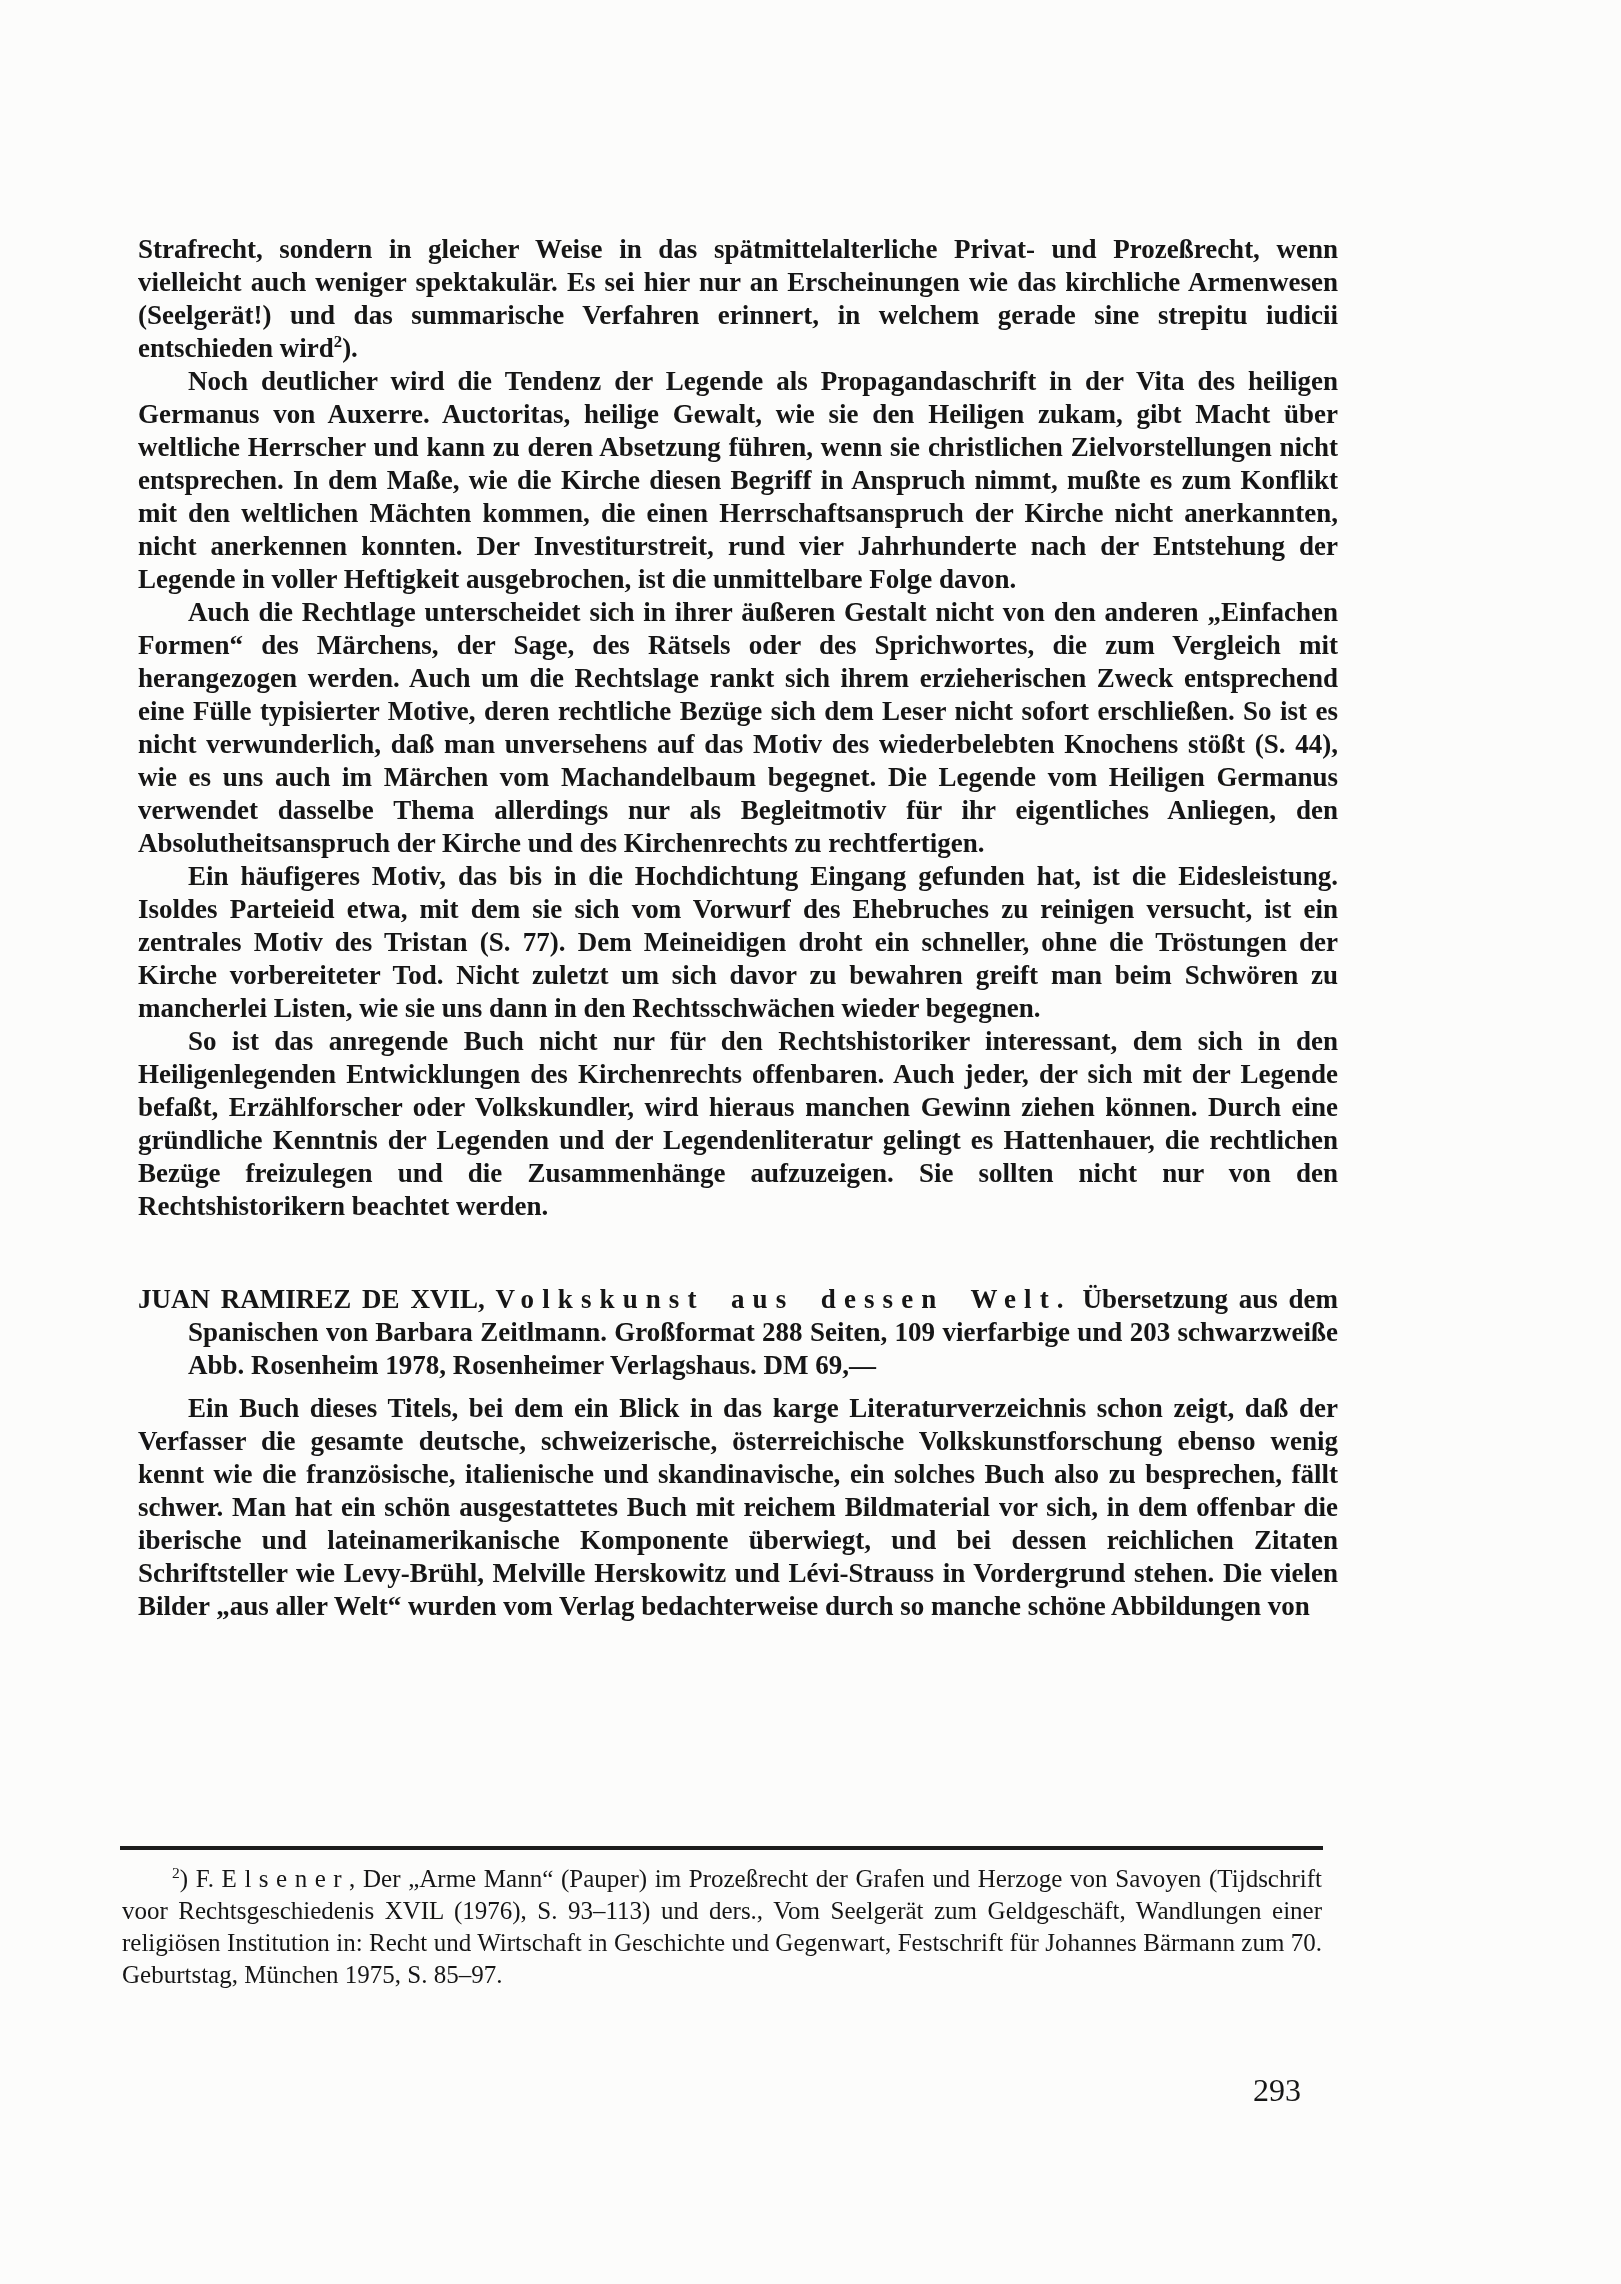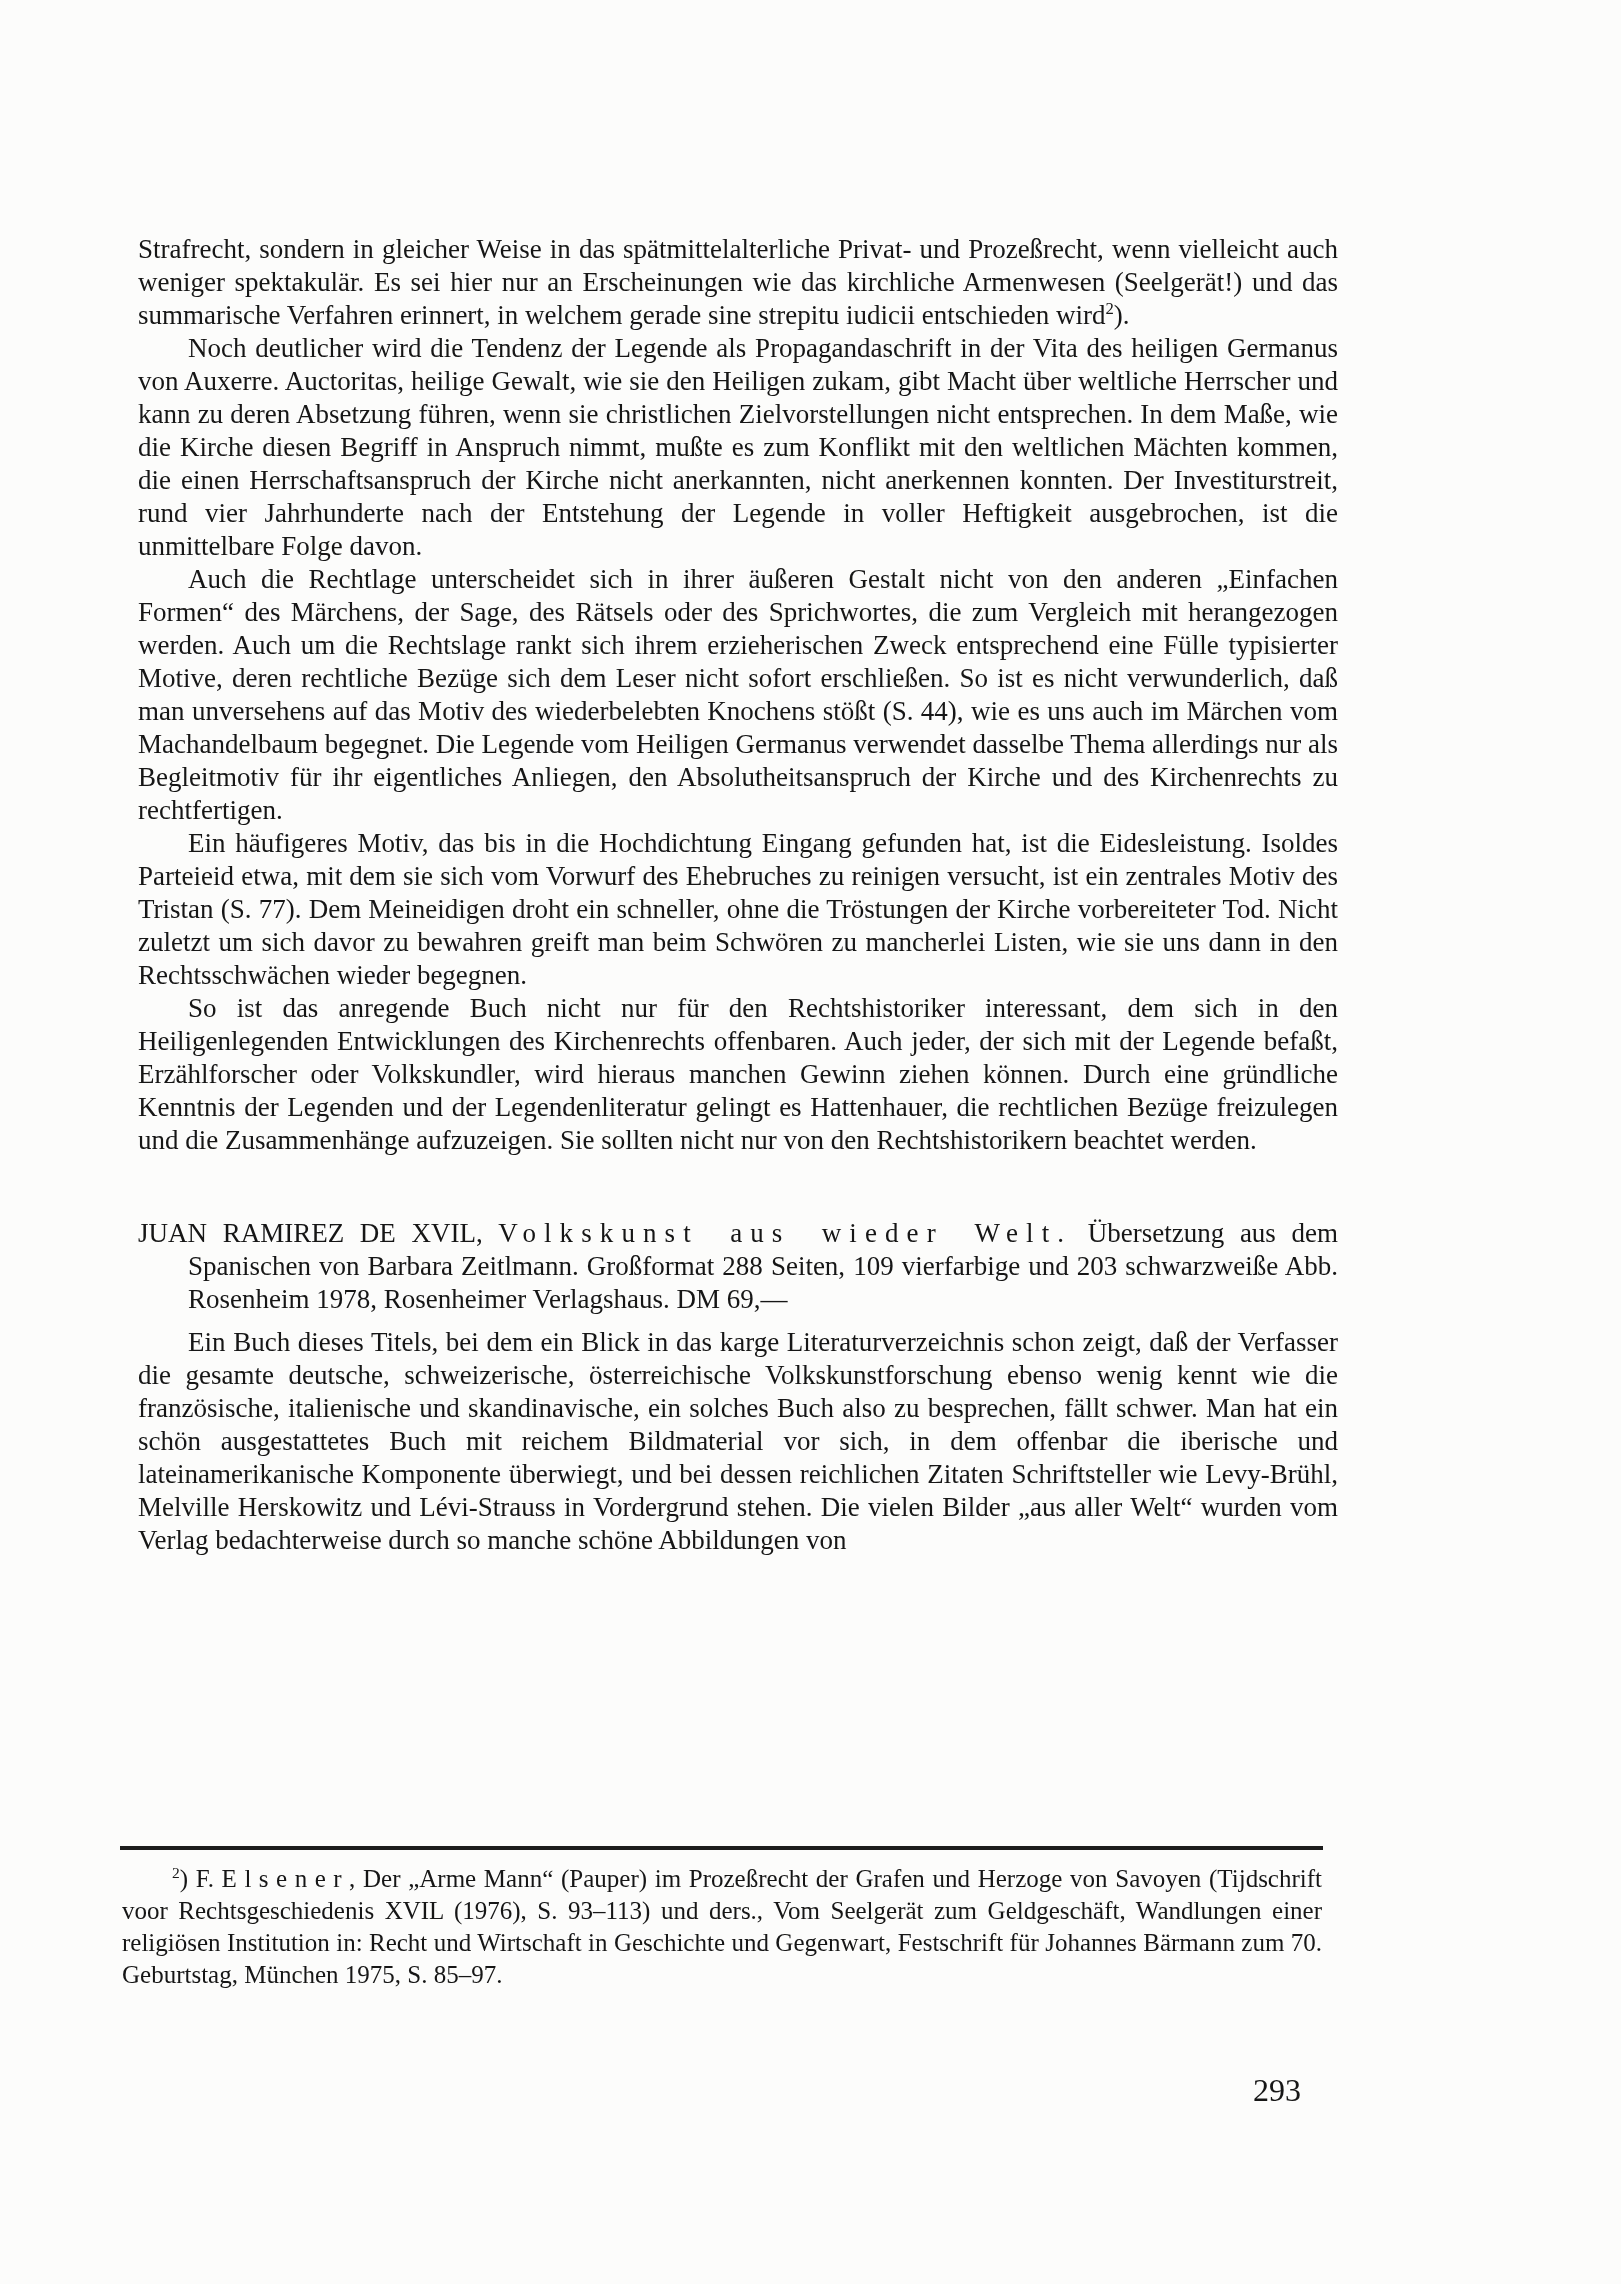--- a/index.html
+++ b/index.html
@@ -17,20 +17,21 @@
     overflow: hidden;
   }
   .text-block {
     position: absolute;
     left: 138px;
     top: 233px;
     width: 1200px;
     font-size: 27px;
     line-height: 33px;
     text-align: justify;
+    font-weight: bold;
   }
   .body-par { margin: 0; }
   .indent { text-indent: 50px; }
   sup.fn-ref {
     font-size: 0.62em;
     line-height: 0;
     vertical-align: super;
   }
   .signature {
     margin: 0;
@@ -87,21 +88,21 @@
 
     <p class="body-par indent">Noch deutlicher wird die Tendenz der Legende als Propagandaschrift in der Vita des heiligen Germanus von Auxerre. Auctoritas, heilige Gewalt, wie sie den Heiligen zukam, gibt Macht über weltliche Herrscher und kann zu deren Absetzung führen, wenn sie christlichen Zielvorstellungen nicht entsprechen. In dem Maße, wie die Kirche diesen Begriff in Anspruch nimmt, mußte es zum Konflikt mit den weltlichen Mächten kommen, die einen Herrschaftsanspruch der Kirche nicht anerkannten, nicht anerkennen konnten. Der Investiturstreit, rund vier Jahrhunderte nach der Entstehung der Legende in voller Heftigkeit ausgebrochen, ist die unmittelbare Folge davon.</p>
 
     <p class="body-par indent">Auch die Rechtlage unterscheidet sich in ihrer äußeren Gestalt nicht von den anderen „Einfachen Formen“ des Märchens, der Sage, des Rätsels oder des Sprichwortes, die zum Vergleich mit herangezogen werden. Auch um die Rechtslage rankt sich ihrem erzieherischen Zweck entsprechend eine Fülle typisierter Motive, deren rechtliche Bezüge sich dem Leser nicht sofort erschließen. So ist es nicht verwunderlich, daß man unversehens auf das Motiv des wiederbelebten Knochens stößt (S. 44), wie es uns auch im Märchen vom Machandelbaum begegnet. Die Legende vom Heiligen Germanus verwendet dasselbe Thema allerdings nur als Begleitmotiv für ihr eigentliches Anliegen, den Absolutheitsanspruch der Kirche und des Kirchenrechts zu rechtfertigen.</p>
 
     <p class="body-par indent">Ein häufigeres Motiv, das bis in die Hochdichtung Eingang gefunden hat, ist die Eidesleistung. Isoldes Parteieid etwa, mit dem sie sich vom Vorwurf des Ehebruches zu reinigen versucht, ist ein zentrales Motiv des Tristan (S. 77). Dem Meineidigen droht ein schneller, ohne die Tröstungen der Kirche vorbereiteter Tod. Nicht zuletzt um sich davor zu bewahren greift man beim Schwören zu mancherlei Listen, wie sie uns dann in den Rechtsschwächen wieder begegnen.</p>
 
     <p class="body-par indent">So ist das anregende Buch nicht nur für den Rechtshistoriker interessant, dem sich in den Heiligenlegenden Entwicklungen des Kirchenrechts offenbaren. Auch jeder, der sich mit der Legende befaßt, Erzählforscher oder Volkskundler, wird hieraus manchen Gewinn ziehen können. Durch eine gründliche Kenntnis der Legenden und der Legendenliteratur gelingt es Hattenhauer, die rechtlichen Bezüge freizulegen und die Zusammenhänge aufzuzeigen. Sie sollten nicht nur von den Rechtshistorikern beachtet werden.</p>
 
 
-    <p class="body-par review-heading"><span>JUAN RAMIREZ DE XVIL,</span> <span class="sp-title">Volkskunst aus wieder Welt.</span> <span>Übersetzung aus dem Spanischen von Barbara Zeitlmann. Großformat 288 Seiten, 109 vierfarbige und 203 schwarzweiße Abb. Rosenheim 1978, Rosenheimer Verlagshaus. DM 69,—</span></p>
+    <p class="body-par review-heading"><span>JUAN RAMIREZ DE XVIL,</span> <span class="sp-title">Volkskunst aus dessen Welt.</span> <span>Übersetzung aus dem Spanischen von Barbara Zeitlmann. Großformat 288 Seiten, 109 vierfarbige und 203 schwarzweiße Abb. Rosenheim 1978, Rosenheimer Verlagshaus. DM 69,—</span></p>
 
     <p class="body-par indent">Ein Buch dieses Titels, bei dem ein Blick in das karge Literaturverzeichnis schon zeigt, daß der Verfasser die gesamte deutsche, schweizerische, österreichische Volkskunstforschung ebenso wenig kennt wie die französische, italienische und skandinavische, ein solches Buch also zu besprechen, fällt schwer. Man hat ein schön ausgestattetes Buch mit reichem Bildmaterial vor sich, in dem offenbar die iberische und lateinamerikanische Komponente überwiegt, und bei dessen reichlichen Zitaten Schriftsteller wie Levy-Brühl, Melville Herskowitz und Lévi-Strauss in Vordergrund stehen. Die vielen Bilder „aus aller Welt“ wurden vom Verlag bedachterweise durch so manche schöne Abbildungen von</p>
 
   </main>
 
   <div class="footnote-block">
     <div class="footnote-rule"></div>
     <p class="footnote"><sup class="fn-ref">2</sup><span>) F.</span> <span class="sp-author">Elsener</span><span>, Der „Arme Mann“ (Pauper) im Prozeßrecht der Grafen und Herzoge von Savoyen (Tijdschrift voor Rechtsgeschiedenis XVIL (1976), S. 93–113) und ders., Vom Seelgerät zum Geldgeschäft, Wandlungen einer religiösen Institution in: Recht und Wirtschaft in Geschichte und Gegenwart, Festschrift für Johannes Bärmann zum 70. Geburtstag, München 1975, S. 85–97.</span></p>
   </div>
 

